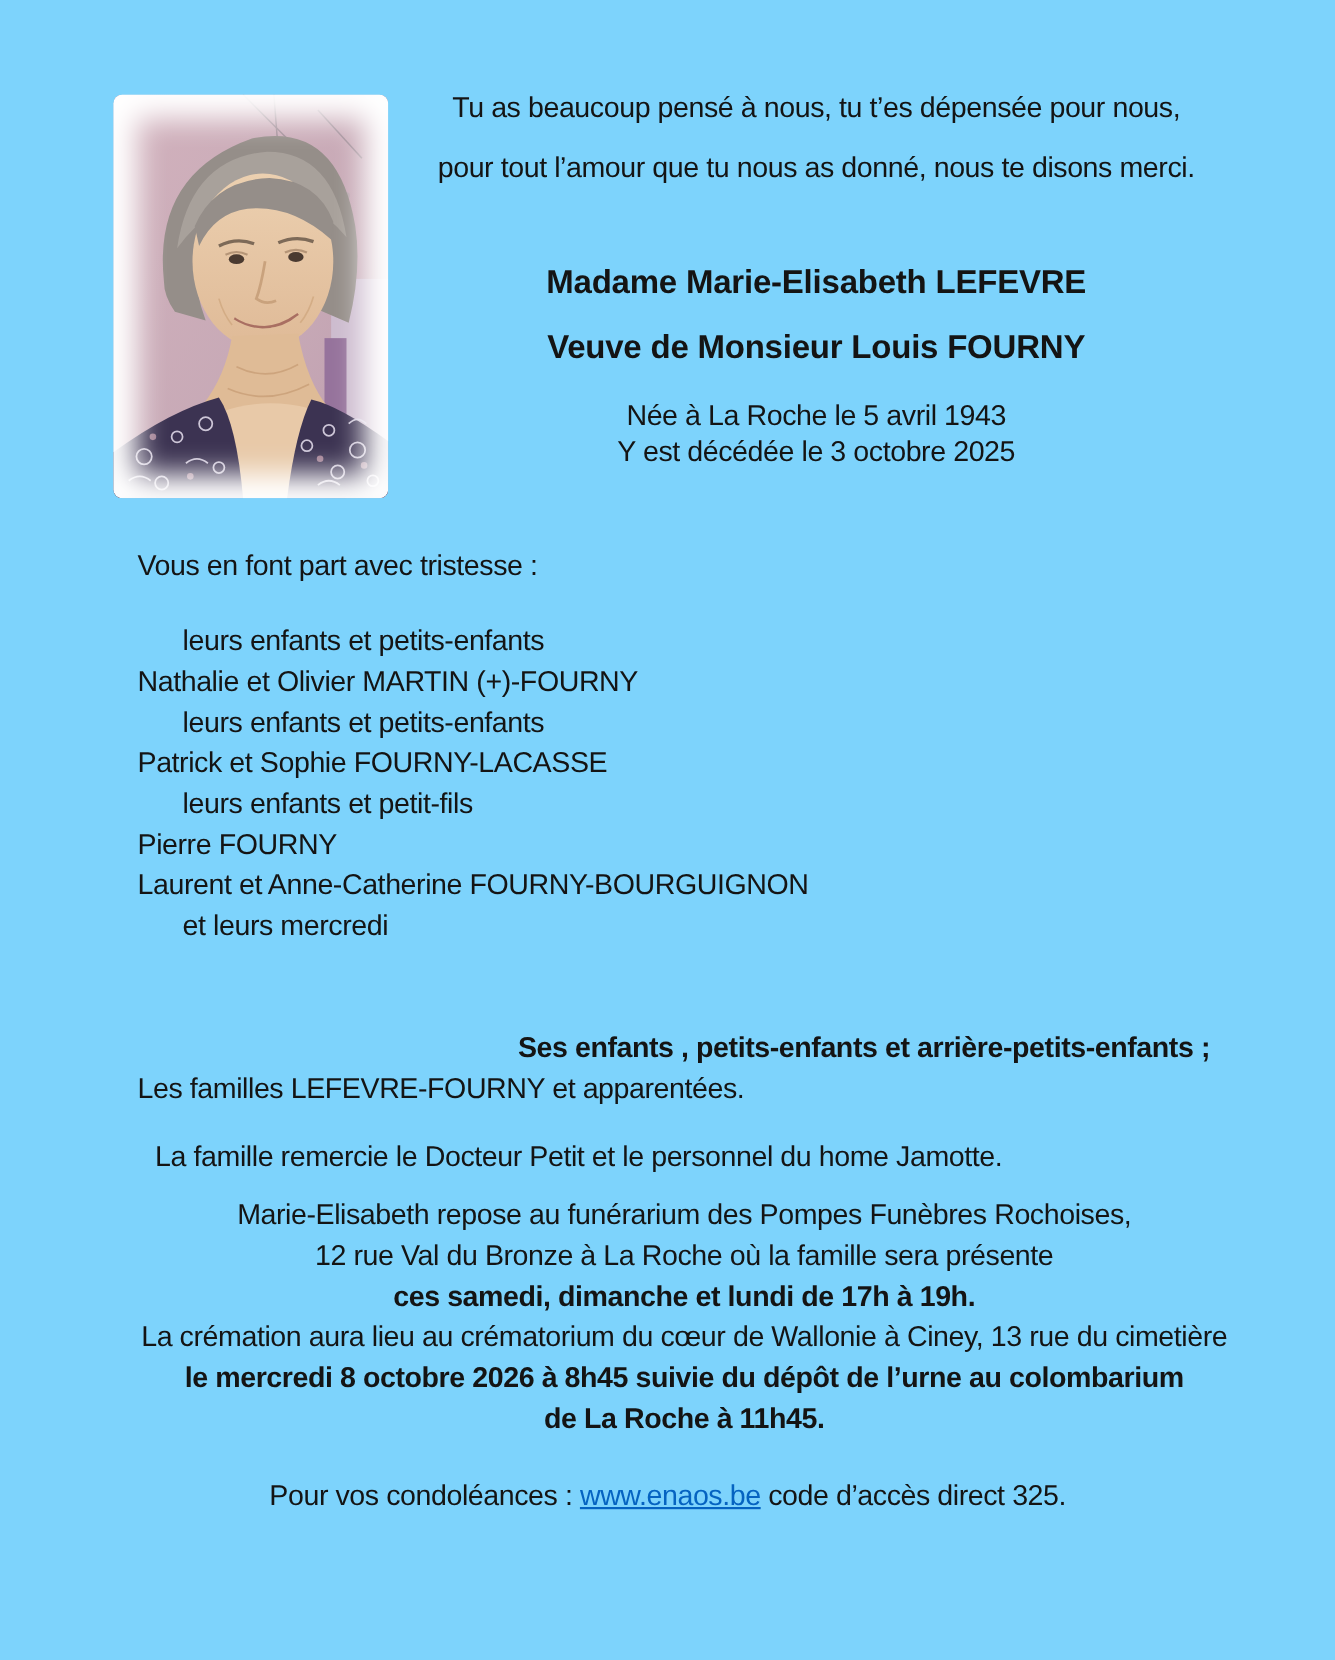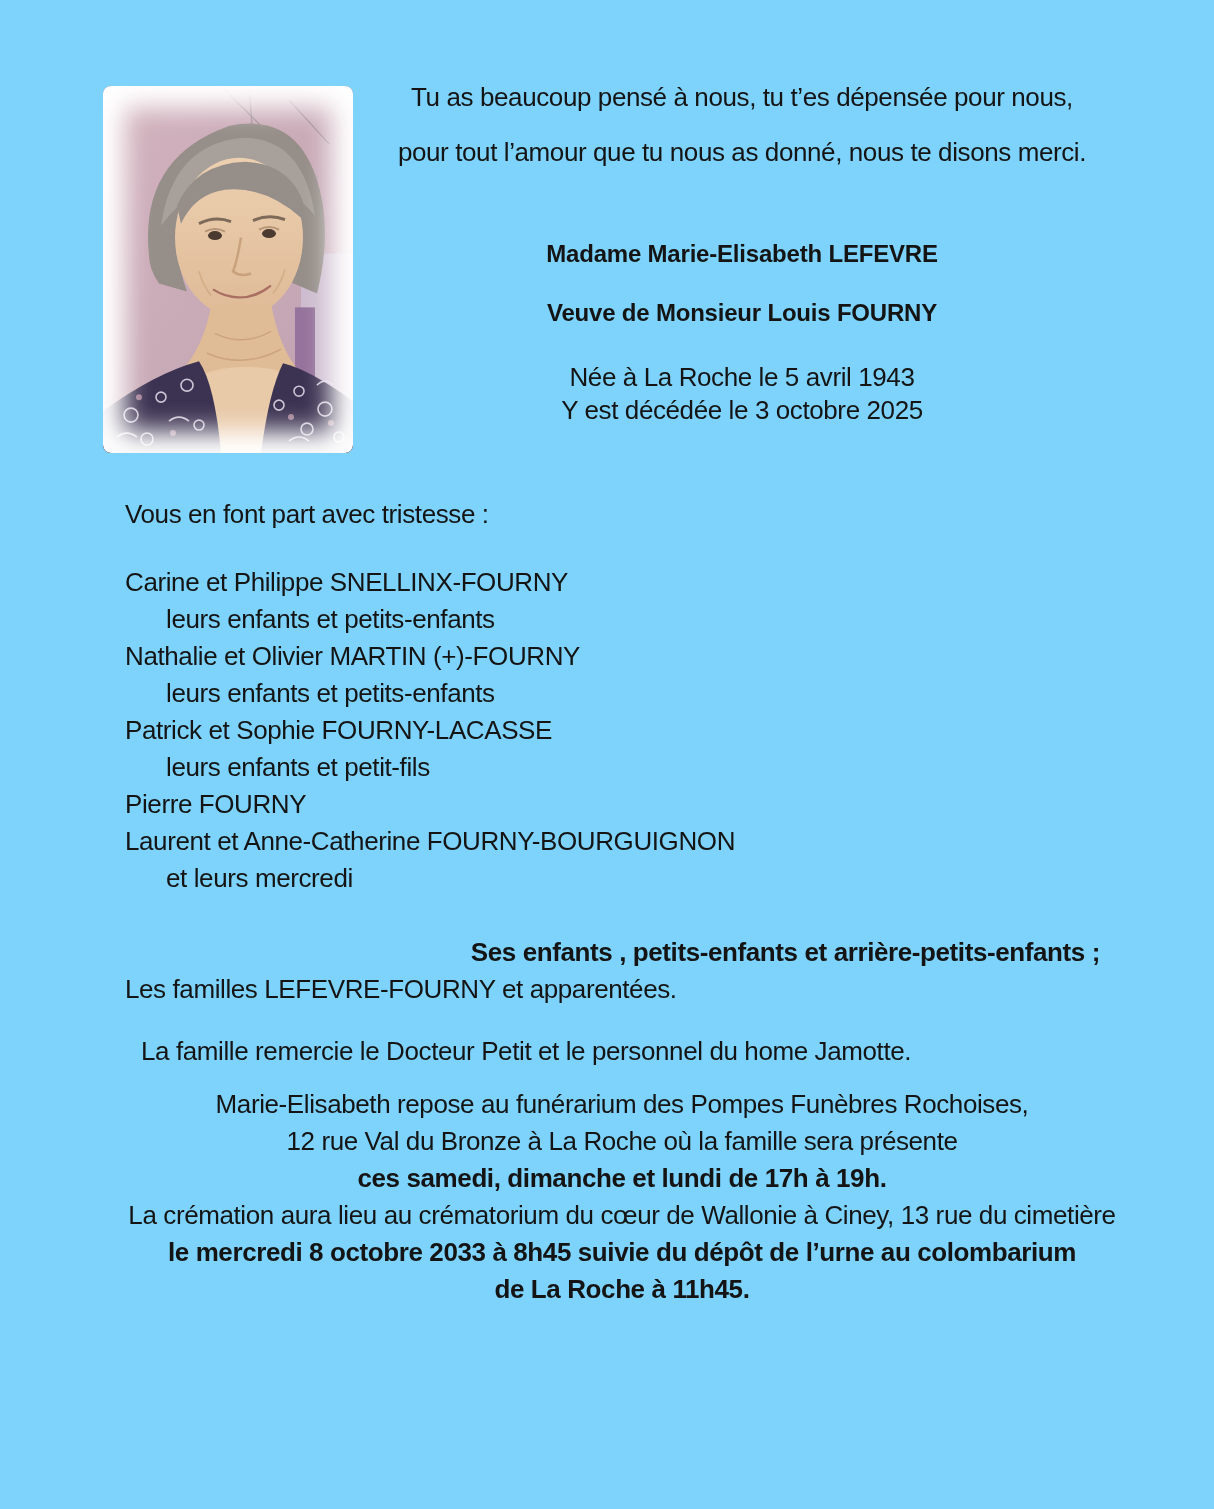--- a/index.html
+++ b/index.html
@@ -8,21 +8,21 @@
     width: 1214px;
     height: 1509px;
     background: #7dd3fc;
     font-family: "Liberation Sans", sans-serif;
     color: #141414;
     overflow: hidden;
   }
   .line { position: absolute; letter-spacing: -0.4px; white-space: nowrap; }
   .center-top { left: 270px; width: 944px; text-align: center; }
   .fs-body { font-size: 26px; }
-  .fs-head { font-size: 24px; font-weight: 700; letter-spacing: -0.2px; }
+  .fs-head { font-size: 30px; font-weight: 700; letter-spacing: -0.2px; }
   .bold { font-weight: 700; }
 
   .q1 { top: 82px; }
   .q2 { top: 137px; }
   .h1 { top: 240px; }
   .h2 { top: 299px; }
   .d1 { top: 362px; }
   .d2 { top: 395px; }
 
   .intro { top: 499px; left: 125px; }
@@ -174,38 +174,40 @@
   <div class="line center-top fs-body q2">pour tout l’amour que tu nous as donné, nous te disons merci.</div>
 
   <div class="line center-top fs-head h1">Madame Marie-Elisabeth LEFEVRE</div>
   <div class="line center-top fs-head h2">Veuve de Monsieur Louis FOURNY</div>
   <div class="line center-top fs-body d1">Née à La Roche le 5 avril 1943</div>
   <div class="line center-top fs-body d2">Y est décédée le 3 octobre 2025</div>
 
   <div class="line fs-body intro">Vous en font part avec tristesse :</div>
 
   <div class="family-list">
-    <div>Carine et Philippe SNELLINX-FOURNY</div>
     <div class="sub">leurs enfants et petits-enfants</div>
     <div>Nathalie et Olivier MARTIN (+)-FOURNY</div>
     <div class="sub">leurs enfants et petits-enfants</div>
     <div>Patrick et Sophie FOURNY-LACASSE</div>
     <div class="sub">leurs enfants et petit-fils</div>
     <div>Pierre FOURNY</div>
     <div>Laurent et Anne-Catherine FOURNY-BOURGUIGNON</div>
     <div class="sub">et leurs mercredi</div>
   </div>
 
   <div class="line fs-body desc-line">Ses enfants , petits-enfants et arrière-petits-enfants ;</div>
   <div class="line fs-body families">Les familles LEFEVRE-FOURNY et apparentées.</div>
   <div class="line fs-body thanks">La famille remercie le Docteur Petit et le personnel du home Jamotte.</div>
 
   <div class="ceremony">
     <div>Marie-Elisabeth repose au funérarium des Pompes Funèbres Rochoises,</div>
     <div>12 rue Val du Bronze à La Roche où la famille sera présente</div>
     <div class="bold">ces samedi, dimanche et lundi de 17h à 19h.</div>
     <div>La crémation aura lieu au crématorium du cœur de Wallonie à Ciney, 13 rue du cimetière</div>
-    <div class="bold">le mercredi 8 octobre 2033 à 8h45 suivie du dépôt de l’urne au colombarium</div>
+    <div class="bold">le mercredi 8 octobre 2026 à 8h45 suivie du dépôt de l’urne au colombarium</div>
     <div class="bold">de La Roche à 11h45.</div>
   </div>
 
+  <div class="condolences">
+    <span>Pour vos condoléances : </span><span class="link">www.enaos.be</span><span> code d’accès direct 325.</span>
+  </div>
 
 </div>
 
 </body></html>

